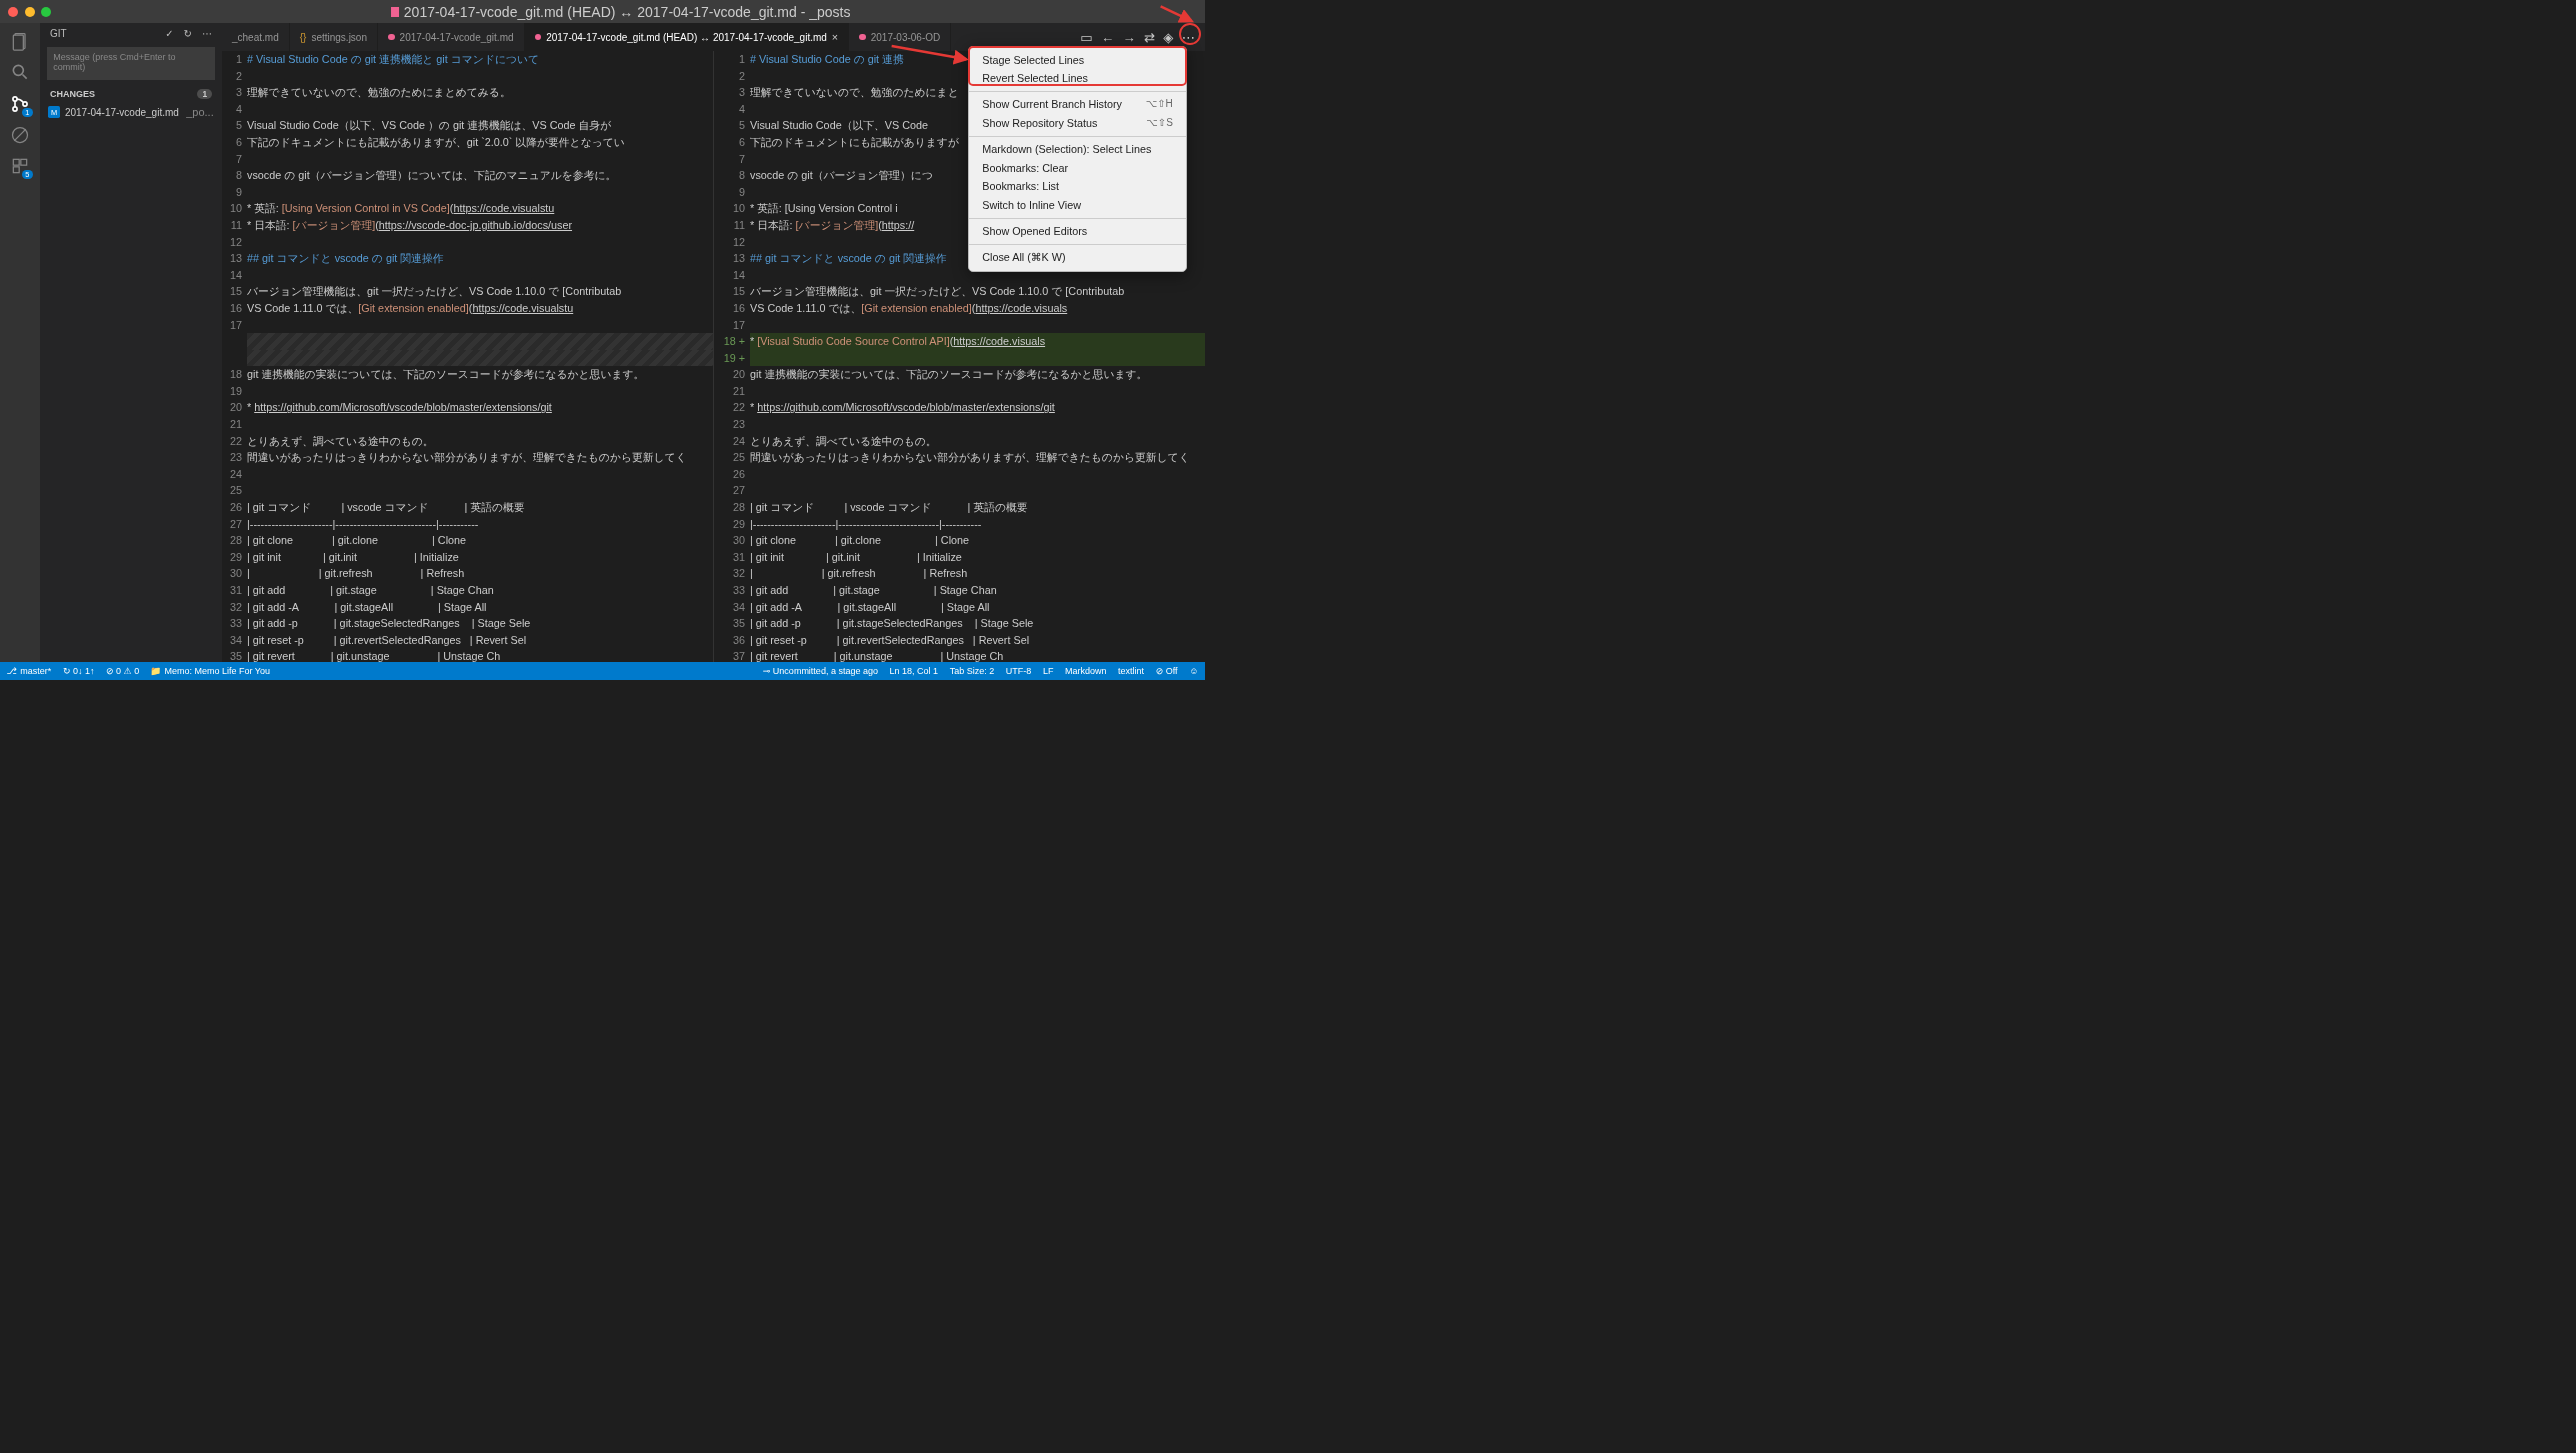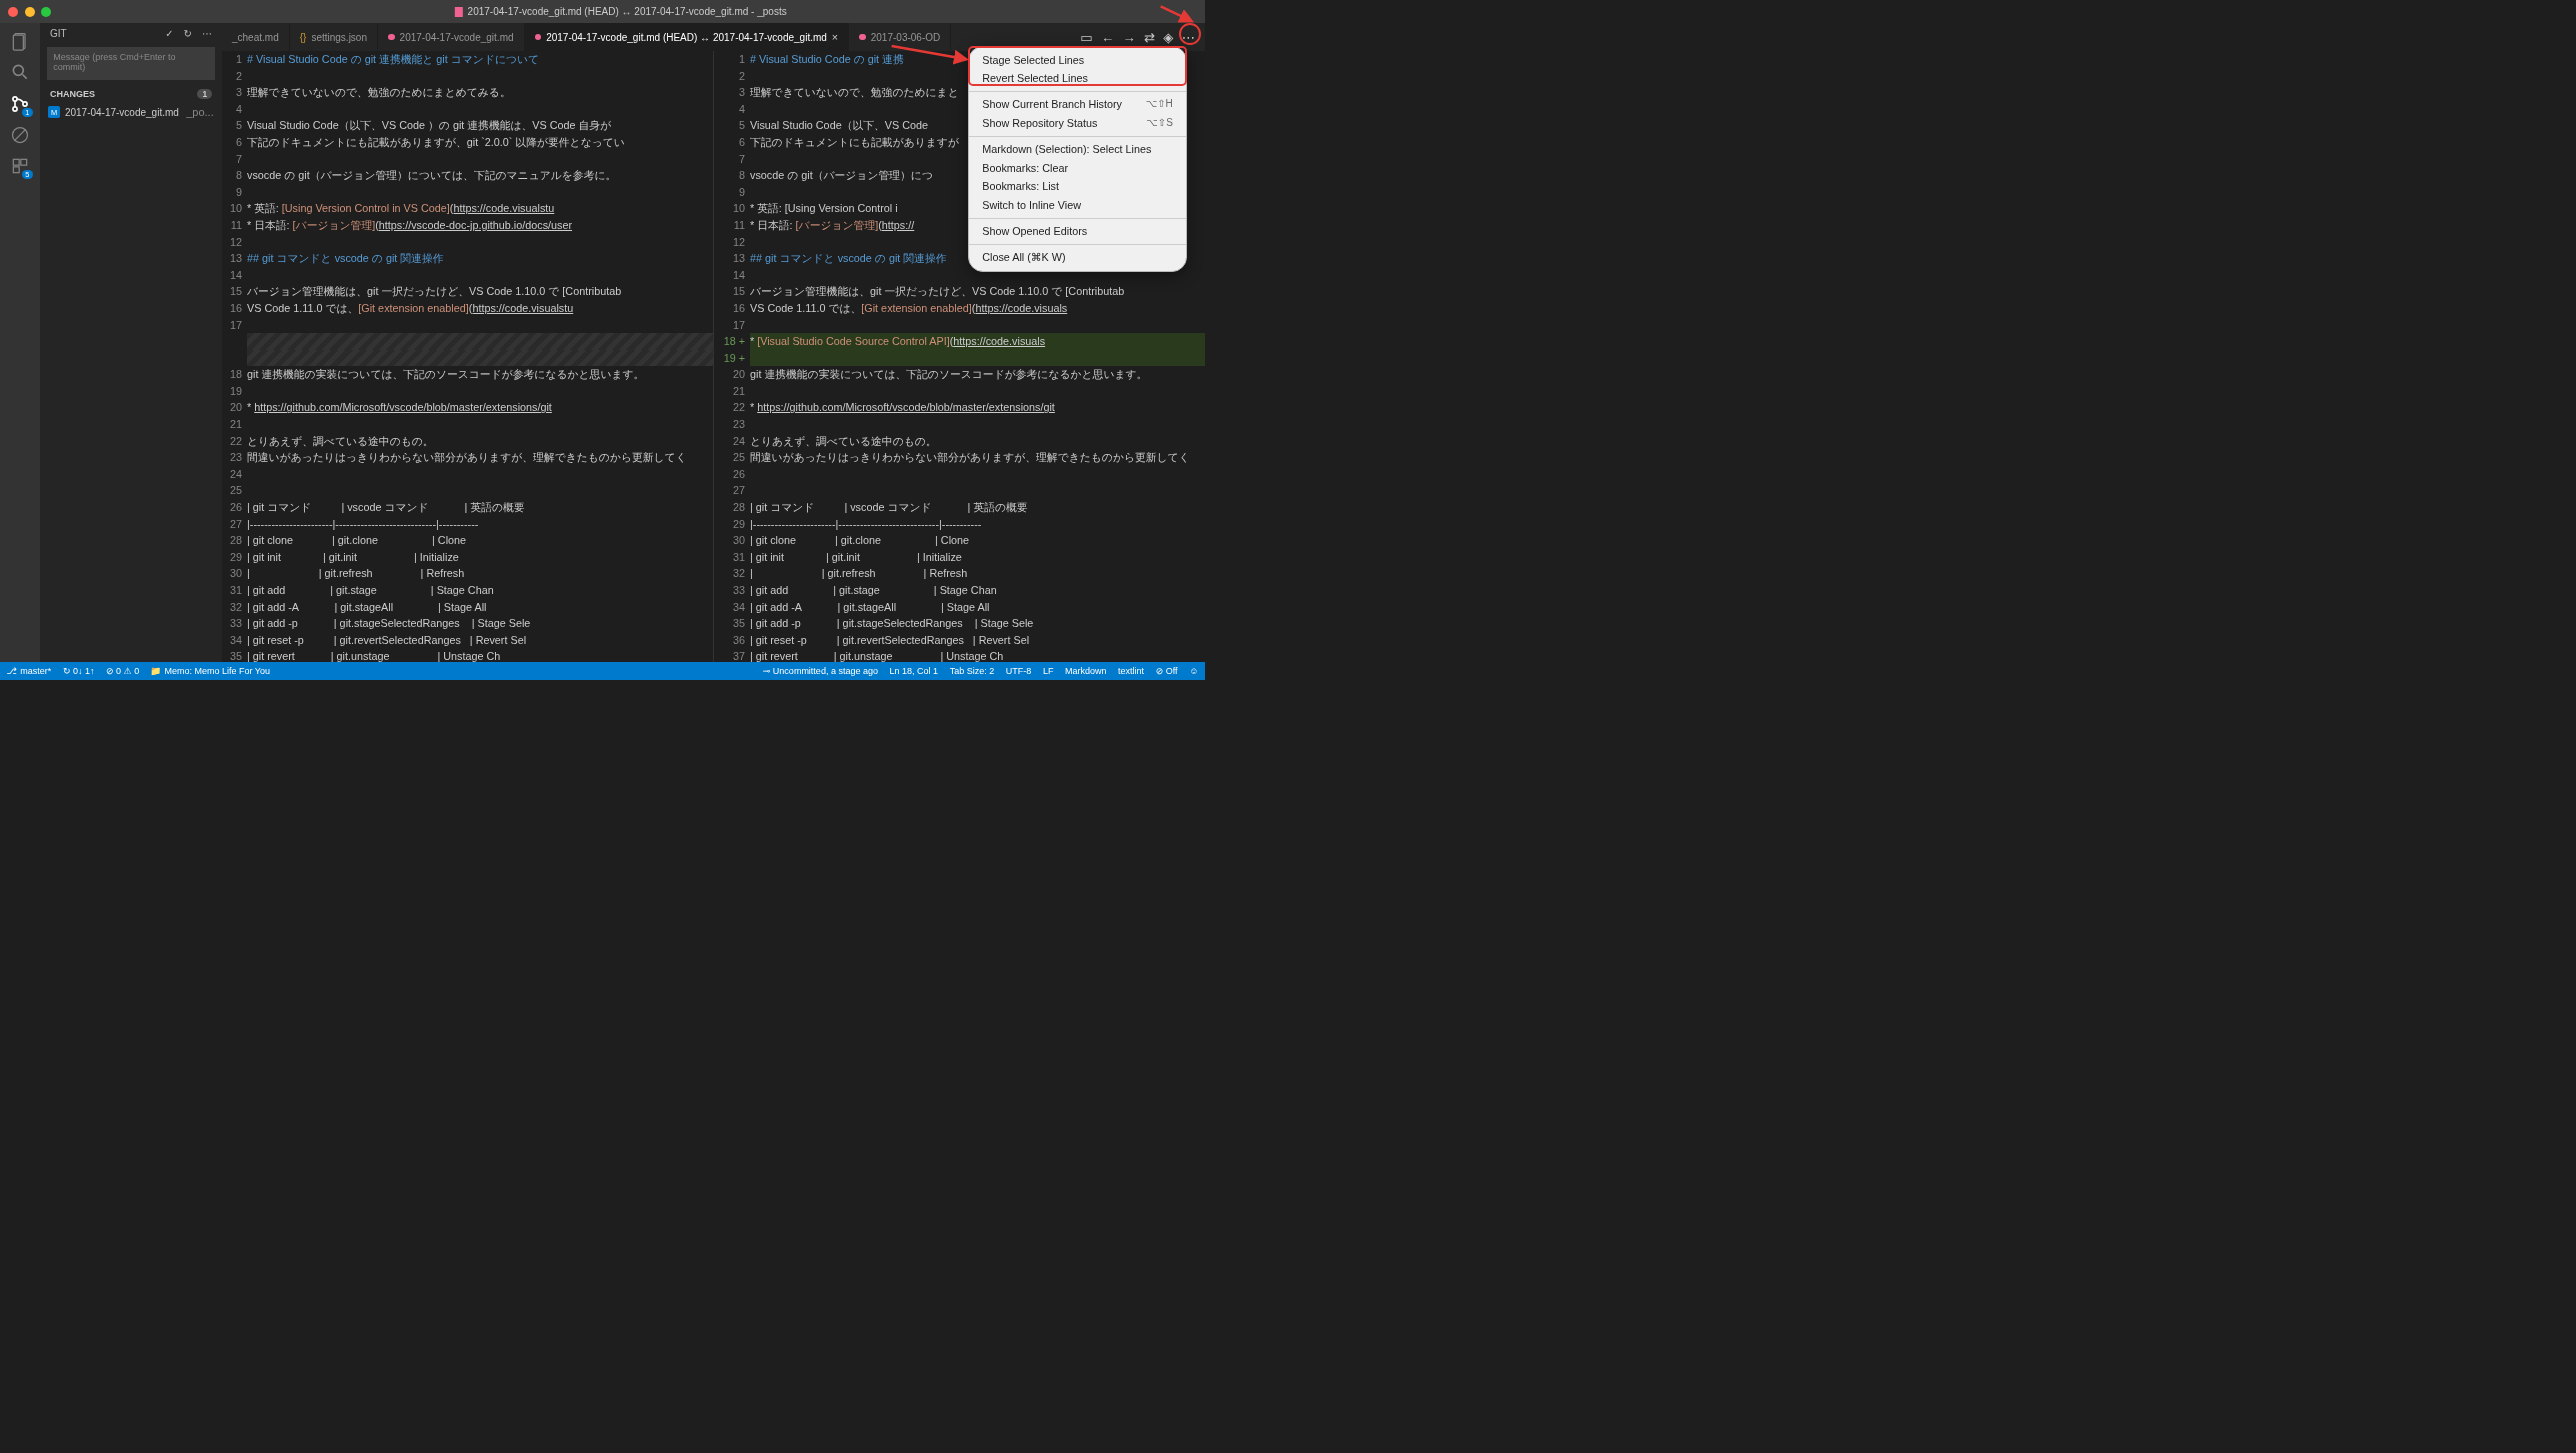--- a/index.html
+++ b/index.html
@@ -4,21 +4,21 @@
 <style>
 * { margin:0; padding:0; box-sizing:border-box; font-family:-apple-system,BlinkMacSystemFont,"Segoe UI",sans-serif; }
 body { background:#1e1e1e; color:#ccc; width:1205px; height:680px; overflow:hidden; position:relative; }
 .mono { font-family:"SF Mono",Menlo,Monaco,Consolas,monospace; }
 
 
 .titlebar { height:23px; background:#3c3c3c; display:flex; align-items:center; padding:0 8.3px; position:relative; }
 .traffic { display:flex; gap:6.6px; }
 .traffic span { width:10px; height:10px; border-radius:50%; display:block; }
 .tl-close{background:#ff5f57;} .tl-min{background:#febc2e;} .tl-max{background:#28c840;}
-.titlebar-title { position:absolute; left:50%; transform:translateX(-50%); font-size:10px; color:#ccc; display:flex; align-items:center; gap:5px;padding-left:36px;}
+.titlebar-title { position:absolute; left:50%; transform:translateX(-50%); font-size:14px; color:#ccc; display:flex; align-items:center; gap:5px;padding-left:36px;}
 .titlebar-title::before{content:"";width:8.3px;height:10px;background:#f06292;display:inline-block;}
 
 
 .main { display:flex; height:calc(100% - 23px - 18px); }
 .activitybar { width:40px; background:#333; display:flex; flex-direction:column; align-items:center; padding-top:6.6px; gap:8.3px; }
 .act-icon { width:23px; height:23px; display:flex; align-items:center; justify-content:center; color:#858585; cursor:pointer; position:relative;}
 .act-icon.active { color:#fff; }
 .act-icon svg { width:20px; height:20px; }
 .badge { position:absolute; bottom:-1.7px; right:-1.7px; background:#007acc; color:#fff; border-radius:6.6px; font-size:7.4px; padding:0 3.3px; min-width:11.6px; text-align:center;}
 
@@ -48,21 +48,21 @@
 .pane { flex:1; display:flex; overflow:hidden; }
 .gutter { width:25px; text-align:right; color:#858585; padding-right:5px; user-select:none;}
 .gutter div{height:16.6px;}
 .code { flex:1; overflow:hidden; white-space:pre; }
 .code .row { height:16.6px; overflow:hidden;} .hl-orange{color:#ce9178;} .hl-link{color:#ccc;text-decoration:underline;}
 .diff-hatch { background:repeating-linear-gradient(135deg,#2a2a2a,#2a2a2a 5px,#333 5px,#333 10px); }
 .diff-add { background:#293a1d; }
 .mk{color:#569cd6;}
 
 
-.ctx { position:absolute; top:46px; right:18px; width:219px; background:#f0f0f0; border:0.8px solid #bbb; border-radius:15px; box-shadow:0 3.3px 15px rgba(0,0,0,.4); font-size:10.8px; color:#222; z-index:40; padding:3.3px 0;}
+.ctx { position:absolute; top:46px; right:18px; width:219px; background:#f0f0f0; border:0.8px solid #bbb; border-radius:5px; box-shadow:0 3.3px 15px rgba(0,0,0,.4); font-size:10.8px; color:#222; z-index:40; padding:3.3px 0;}
 .ctx .item { padding:3.3px 13.2px; cursor:pointer; display:flex; justify-content:space-between;}
 .ctx hr{border:none;border-top:0.8px solid #ccc;margin:3.3px 0;}
 .ctx .sc{color:#666;font-size:10px;}
 .ctx-highlight{position:absolute;top:46px;right:18px;width:219px;height:40px;border:2.5px solid #e53935;border-radius:5px;z-index:41;pointer-events:none;}
 
 
 .arrow1{position:absolute; top:3.3px; right:5px; width:41px; height:21.5px; z-index:50; pointer-events:none;}
 .arrow2{position:absolute; top:41px; right:232px; width:83px; height:25px; z-index:50; pointer-events:none;}
 .ellipsis-ring{position:absolute;top:23px;right:4.1px;width:21.5px;height:21.5px;border:2.5px solid #e53935;border-radius:50%;z-index:42;pointer-events:none;}
 

